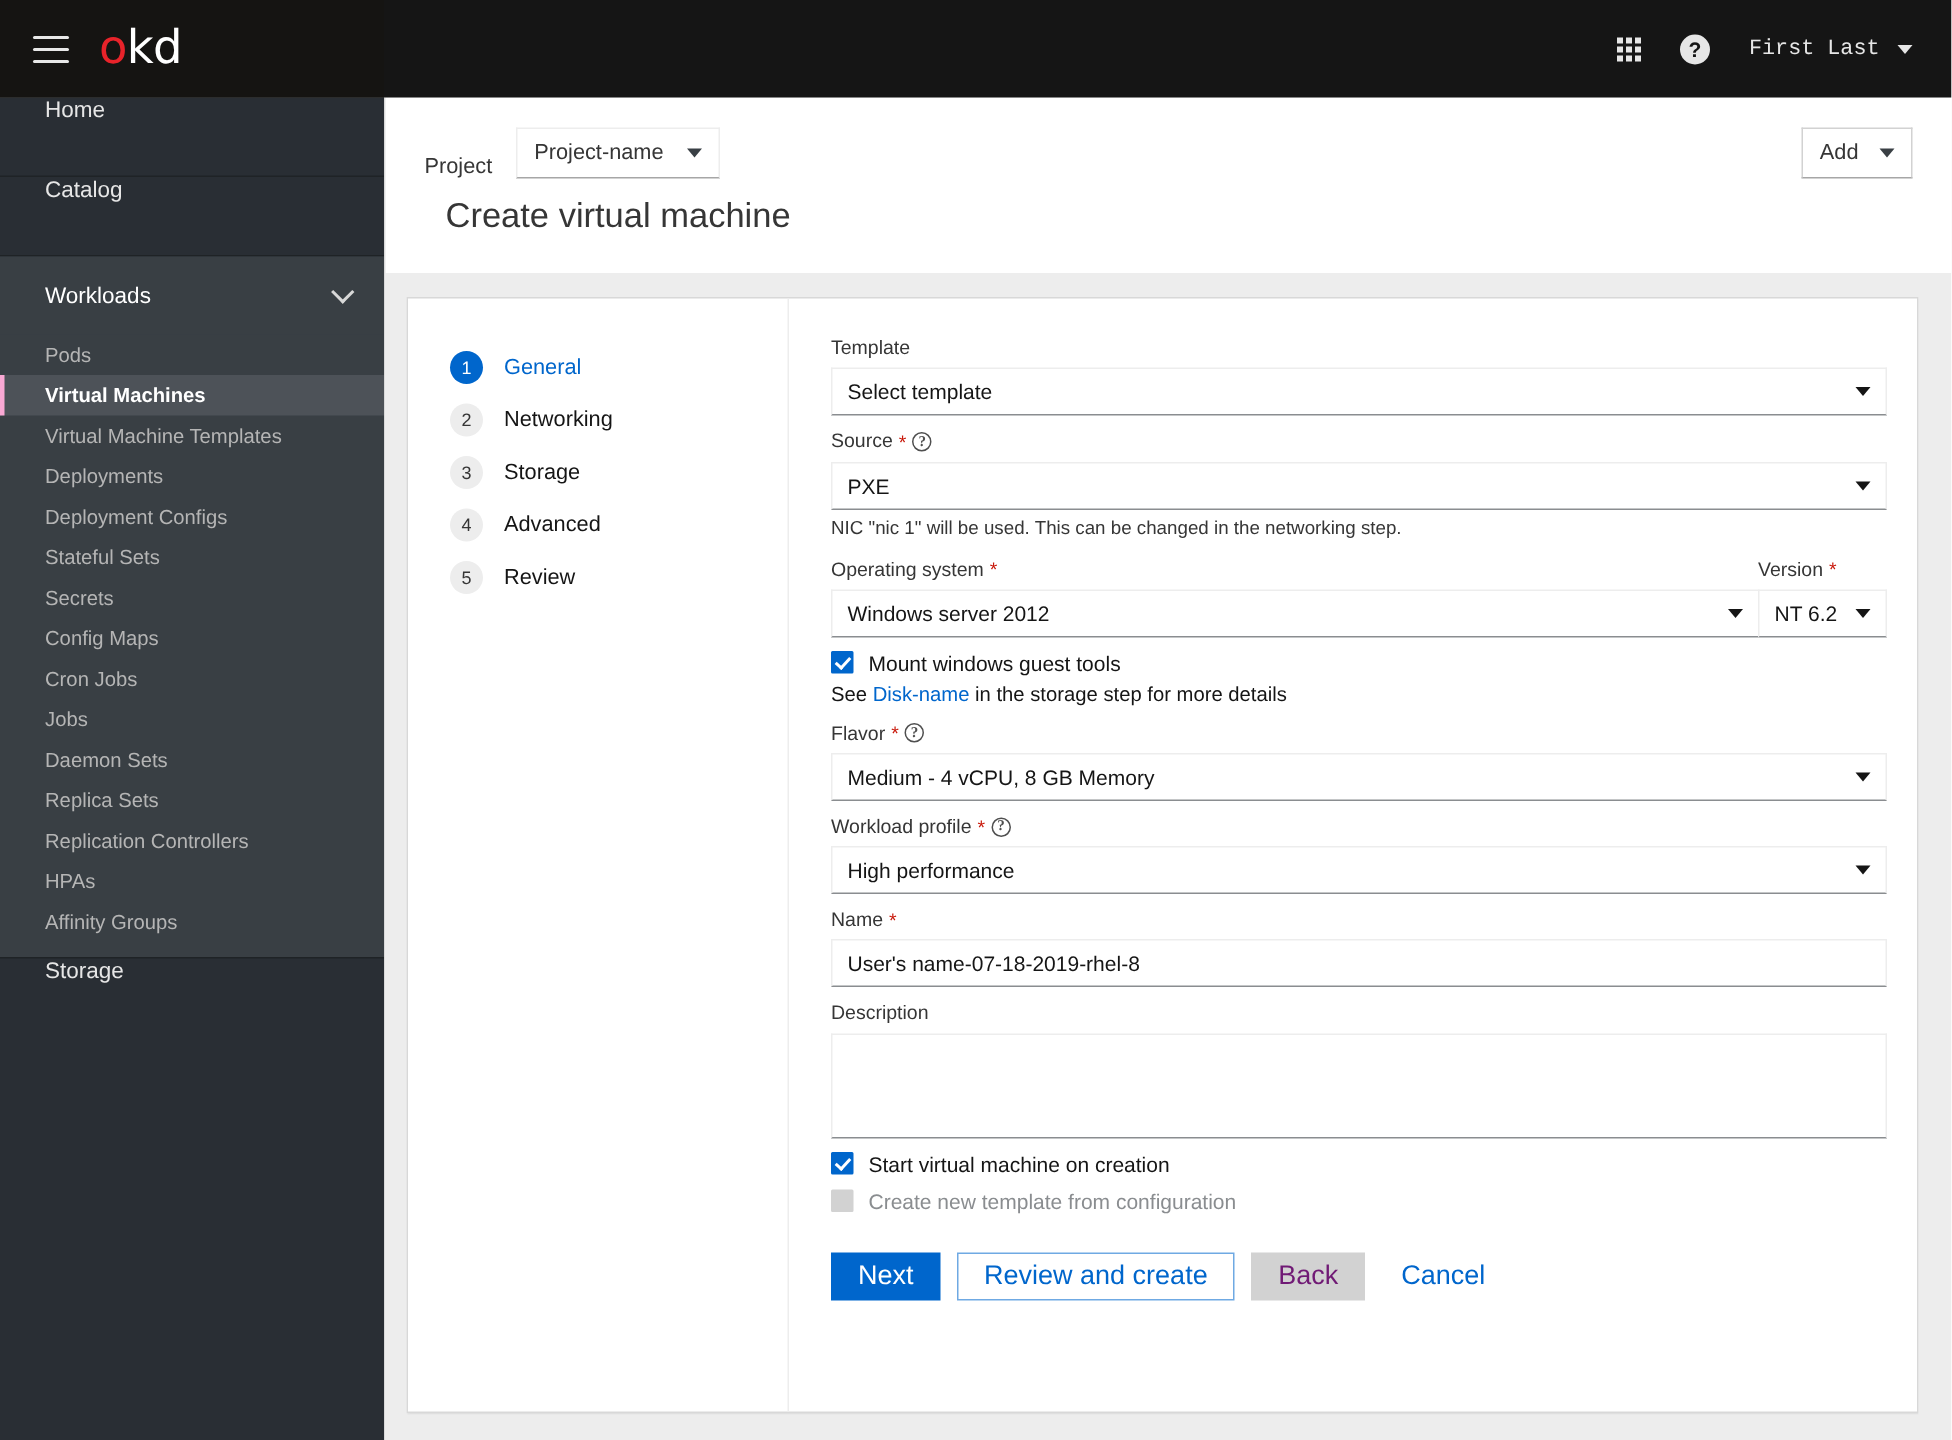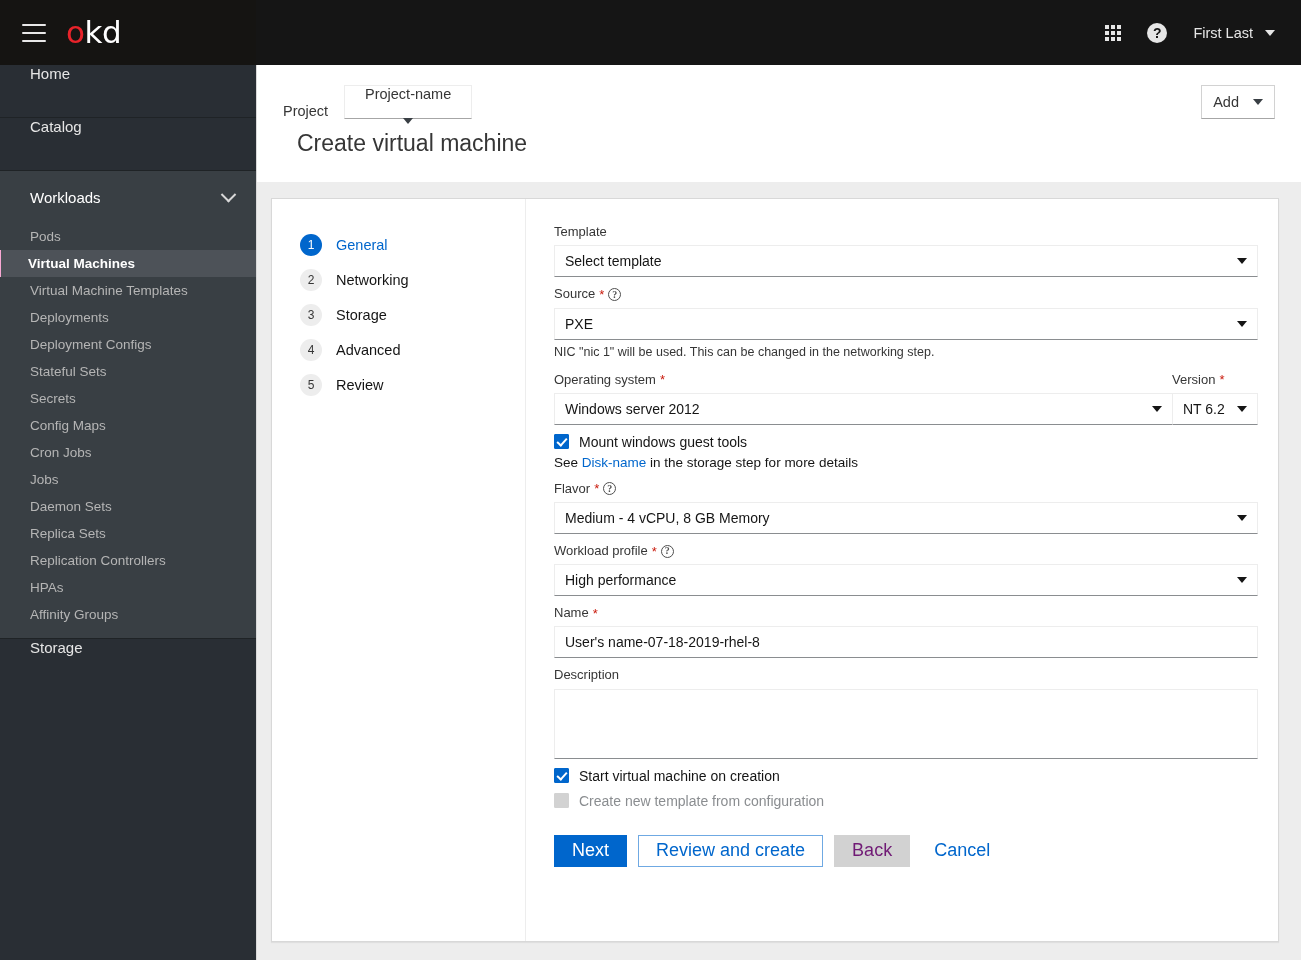--- a/index.html
+++ b/index.html
@@ -67,21 +67,21 @@
   .grid-icon i { display:block; width:4px; height:4px; background:#e6e6e6; }
   .help-icon {
     width: 20px; height: 20px; border-radius: 50%;
     background: #e6e6e6; color: #151515;
     font-size: 14px; font-weight: bold;
     display: flex; align-items: center; justify-content: center;
     line-height: 1;
   }
   .user-menu {
     display: flex; align-items: center; gap: 12px;
-    font-size: 14.5px; color: #e6e6e6; cursor: pointer;
+    font-size: 14.5px; color: #e6e6e6; cursor: pointer; font-family: Liberation Mono, monospace;
   }
   .caret-white {
     width: 0; height: 0;
     border-left: 5px solid transparent;
     border-right: 5px solid transparent;
     border-top: 6px solid #e6e6e6;
   }
 
   
   .body-split { display: flex; flex: 1 1 auto; min-height: 0; }
@@ -136,21 +136,21 @@
     color: #b5b5b5;
     font-size: 13.5px;
     cursor: pointer;
     border-left: 3px solid transparent;
     padding-left: 27px;
   }
   .nav-sub-item.active {
     background: #4d5258;
     color: #fff;
     font-weight: bold;
-    border-left: 1px solid #f9a8d4;
+    border-left: 3px solid #f9a8d4;
   }
   .nav-section-bottom {
     background: #292e34;
     border-top: 1px solid #1f2326;
     flex: 1 1 auto;
   }
 
   
   .main {
     flex: 1 1 auto;
@@ -174,21 +174,20 @@
     display: flex; align-items: center;
     justify-content: space-between;
     gap: 16px;
     padding: 0 11px 0 11px;
     border: 1px solid #ededed;
     border-bottom: 1px solid #a6a6a6;
     background: #fff;
     font-size: 14.5px;
     color: #363636;
     cursor: pointer;
-    flex-direction: column;
   }
   .add-btn {
     margin-left: auto;
     min-width: 72px;
     height: 34px;
     display: flex; align-items: center; justify-content: space-between;
     gap: 14px;
     padding: 0 11px;
     border: 1px solid #d2d2d2;
     border-bottom: 1px solid #a6a6a6;

